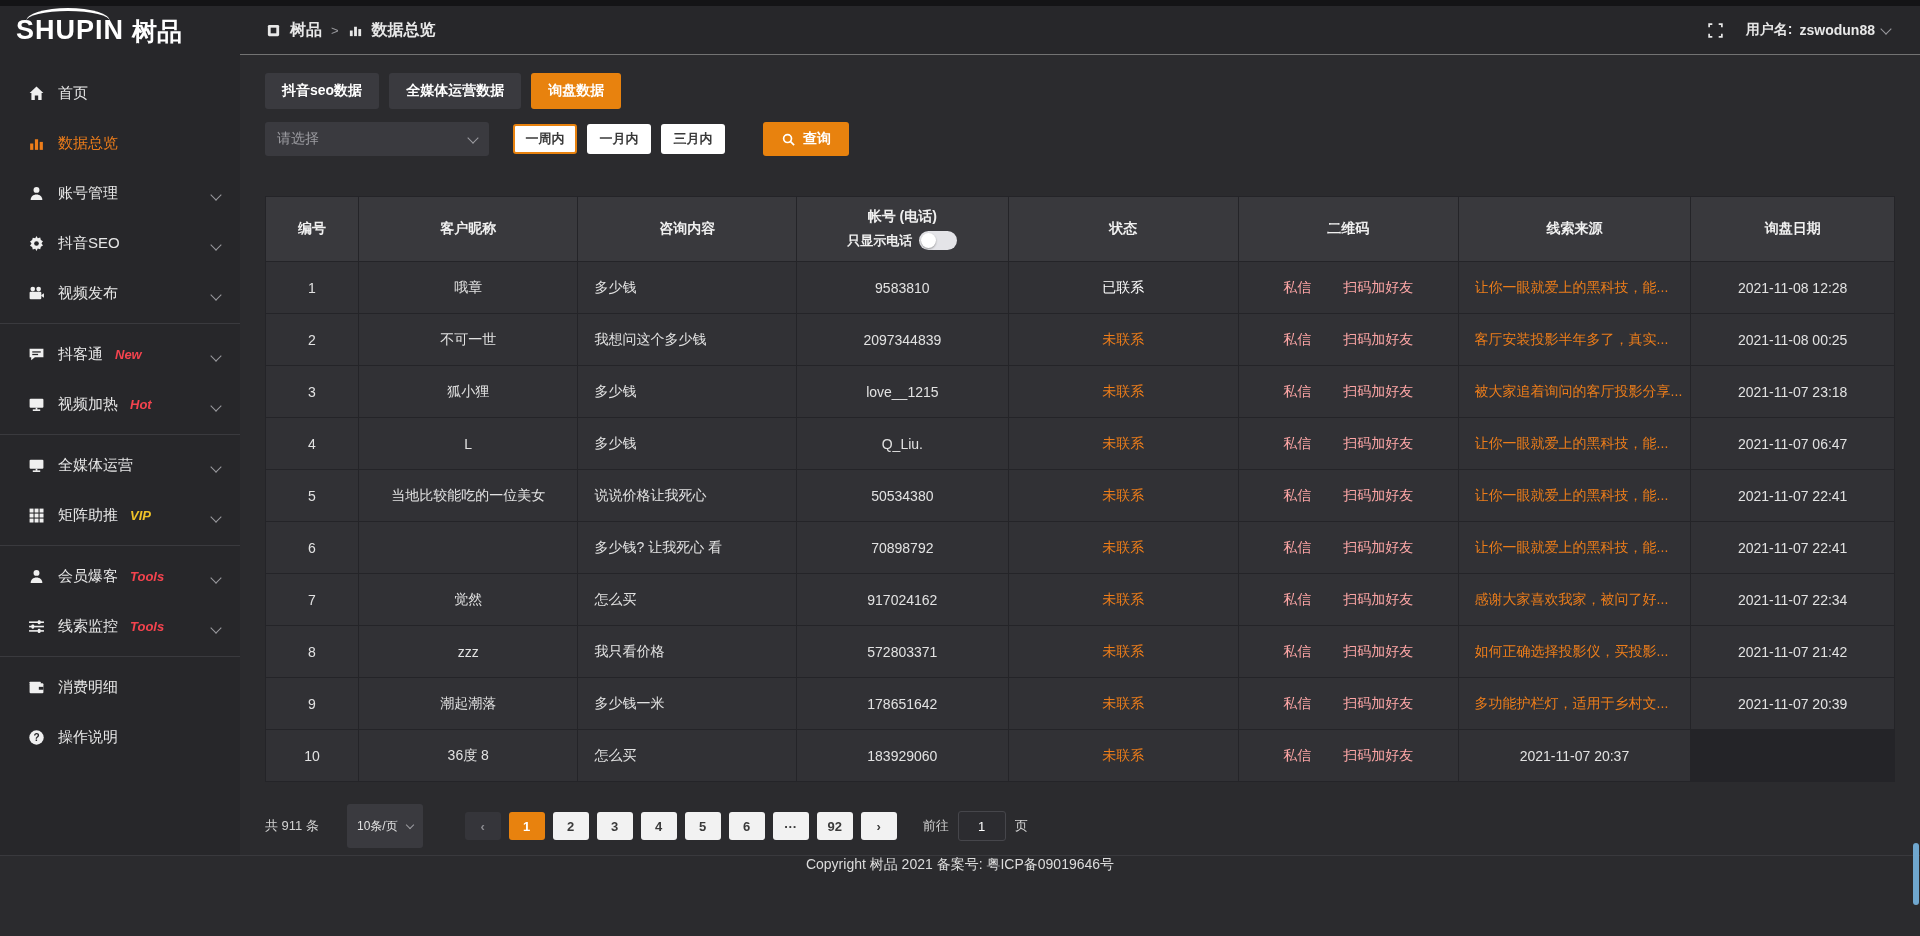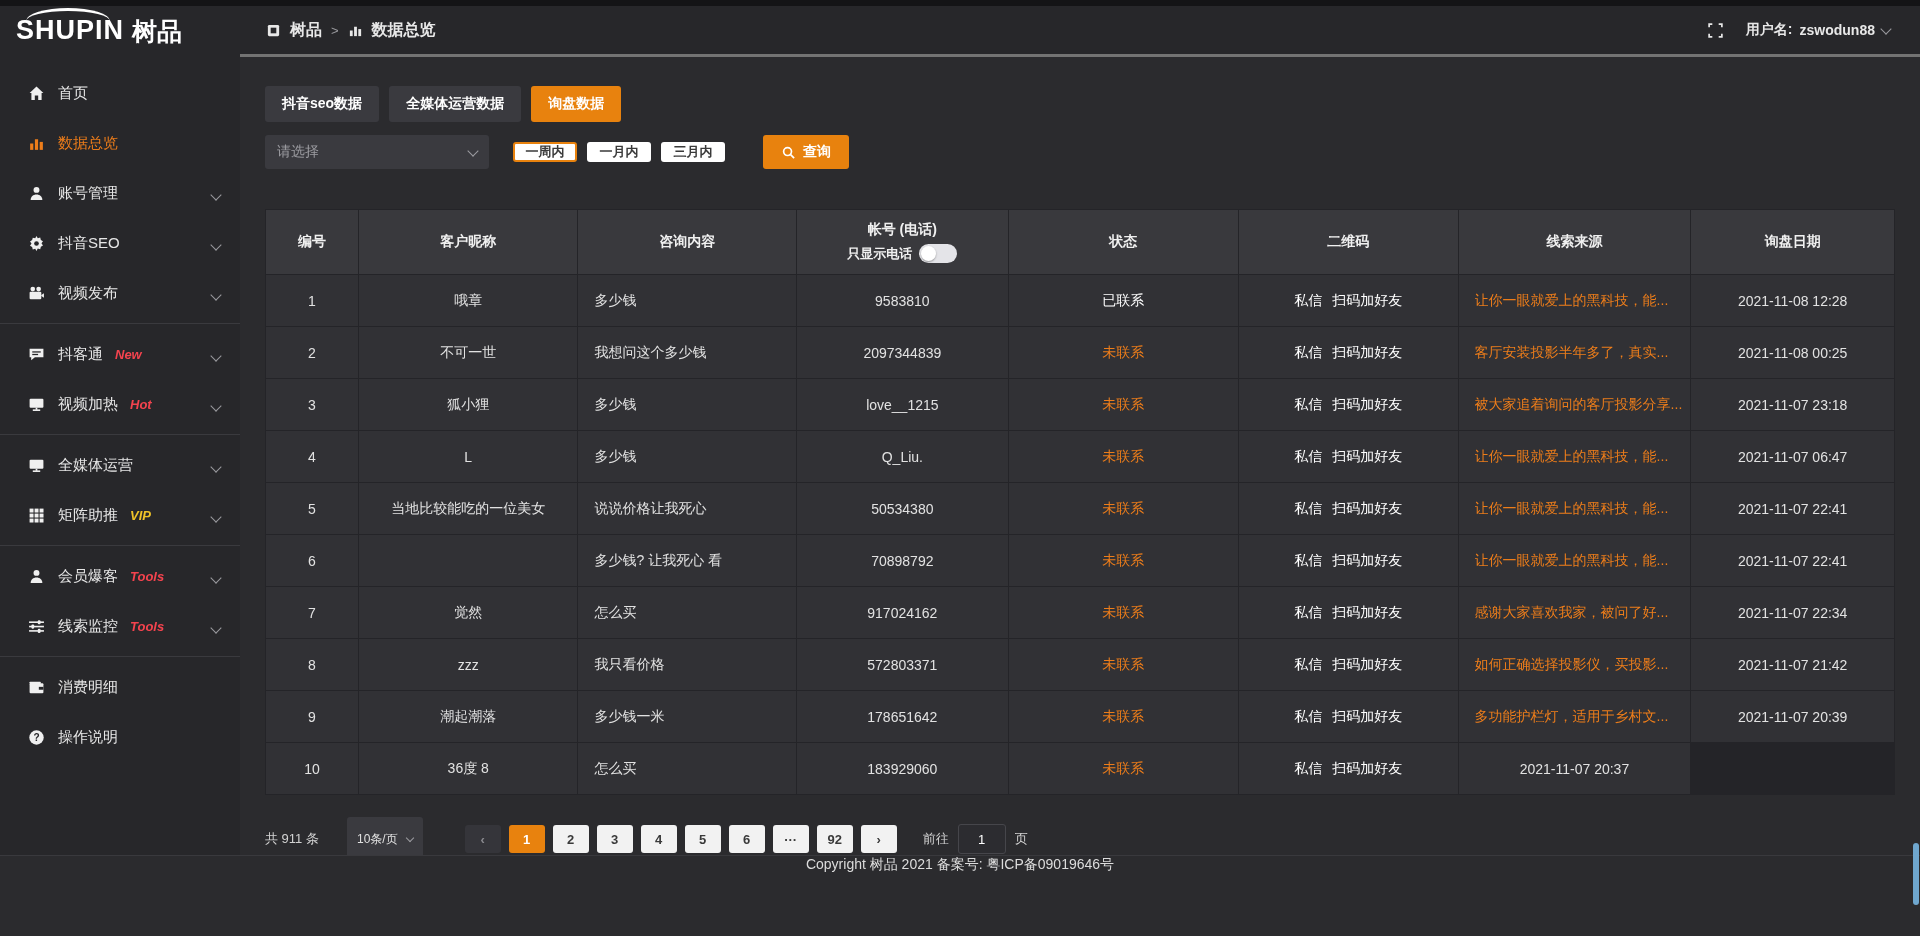--- a/index.html
+++ b/index.html
@@ -24,41 +24,41 @@
   .side-item{height:50px;display:flex;align-items:center;padding:0 20px 0 28px;font-size:15px;color:#e6e6e6;cursor:pointer}
   .side-item .ic{width:17px;height:17px;margin-right:13px;display:flex;flex:none}
   .side-item .ic svg{width:100%;height:100%;fill:#f0f0f0}
   .side-item.active{color:#ed7d1a}
   .side-item.active .ic svg{fill:#ed7d1a}
   .badge{margin-left:12px;font-style:italic;font-weight:bold;font-size:13px}
   .badge.red{color:#f4434e}
   .badge.yellow{color:#f0c429}
   .side-chevron{margin-left:auto}
   .side-divider{height:1px;background:#3a3a3e;margin:5px 0}
-  .main{flex:1;border-top:3px solid #737373;padding:11px 25px;box-sizing:border-box;overflow:hidden}
+  .main{flex:1;border-top:1px solid #737373;padding:0 25px;box-sizing:border-box;overflow:hidden}
   .tabs{display:flex;gap:10px;margin-top:18px}
   .tab{background:#3a3a3f;color:#fff;font-size:14px;font-weight:bold;padding:9px 17px;border-radius:3px;cursor:pointer}
   .tab.active{background:#e8820e}
   .filter-row{display:flex;align-items:center;margin-top:13px;gap:10px}
   .select{width:224px;height:34px;background:#3a3a3f;border-radius:3px;display:flex;align-items:center;padding:0 12px;box-sizing:border-box;color:#9c9ca1;font-size:14px;cursor:pointer;margin-right:14px}
   .select .chev{margin-left:auto;border-color:#9c9ca1}
-  .range-btn{height:20px;min-width:64px;padding:0 10px;background:#fff;color:#3a3a3a;font-size:13px;font-weight:bold;border-radius:3px;display:flex;align-items:center;justify-content:center;cursor:pointer;box-sizing:border-box}
+  .range-btn{height:30px;min-width:64px;padding:0 10px;background:#fff;color:#3a3a3a;font-size:13px;font-weight:bold;border-radius:3px;display:flex;align-items:center;justify-content:center;cursor:pointer;box-sizing:border-box}
   .range-btn.active{border:2px solid #e8820e}
   .search-btn{height:34px;padding:0 18px;background:#e8820e;border:none;border-radius:3px;color:#fff;font-size:14px;font-weight:bold;display:flex;align-items:center;gap:7px;margin-left:28px;cursor:pointer;font-family:inherit}
   .search-btn svg{width:15px;height:15px}
   .table{margin-top:40px;display:grid;grid-template-columns:93fr 221fr 220fr 213fr 232fr 221fr 217fr 205fr;gap:1px;background:#242428;border:1px solid #242428}
   .th{background:#39393d;height:64px;display:flex;flex-direction:column;align-items:center;justify-content:center;font-size:14px;font-weight:bold;color:#f0f0f0}
   .toggle-row{display:flex;align-items:center;gap:7px;margin-top:5px;font-size:13px}
   .toggle{width:38px;height:19px;border-radius:10px;background:#e4e4e8;position:relative;cursor:pointer}
   .knob{position:absolute;left:2px;top:2px;width:15px;height:15px;border-radius:50%;background:#fff;box-shadow:0 1px 2px rgba(0,0,0,.35)}
   .td{background:#313135;height:51px;display:flex;align-items:center;justify-content:center;font-size:14px;color:#e2e2e2;box-sizing:border-box;padding:0 8px}
   .td.left{justify-content:flex-start;padding-left:16px}
   .status-un{color:#ed7d1a}
   .status-done{color:#fff}
-  .qr-link{color:#ffffff;cursor:pointer;margin:0 5px;white-space:nowrap}
+  .qr-link{color:#fca5a5;cursor:pointer;margin:0 16px;white-space:nowrap}
   .src-link{color:#ed7d1a;cursor:pointer;text-align:left;white-space:nowrap;overflow:hidden}
   .pagination{display:flex;align-items:center;margin-top:22px;gap:8px;font-size:13px;color:#d2d2d2}
   .size-select{height:44px;background:#3a3a3f;border-radius:3px;padding:0 10px;display:flex;align-items:center;gap:9px;font-size:12px;color:#e0e0e0;cursor:pointer;margin:0 20px}
   .size-select .chev{width:5px;height:5px;border-color:#9c9ca1}
   .pg-btn{min-width:28px;height:28px;border-radius:3px;background:#f2f2f2;color:#3a3a3a;font-weight:bold;font-size:13px;display:flex;align-items:center;justify-content:center;cursor:pointer;padding:0 4px}
   .pg-btn.active{background:#e8820e;color:#fff}
   .pg-btn.prev{background:#35353a;color:#8b8b90;margin-left:14px}
   .goto{margin-left:18px;display:flex;align-items:center;gap:9px}
   .goto-input{width:42px;height:26px;background:#2c2c30;border:1px solid #46464b;border-radius:3px;color:#fff;text-align:center;font-size:13px;font-family:inherit}
   .footer{height:80px;flex:none;border-top:1px solid #39393d;background:#2b2b2e;display:flex;align-items:flex-start;justify-content:center;font-size:14px;color:#dcdcdc}

